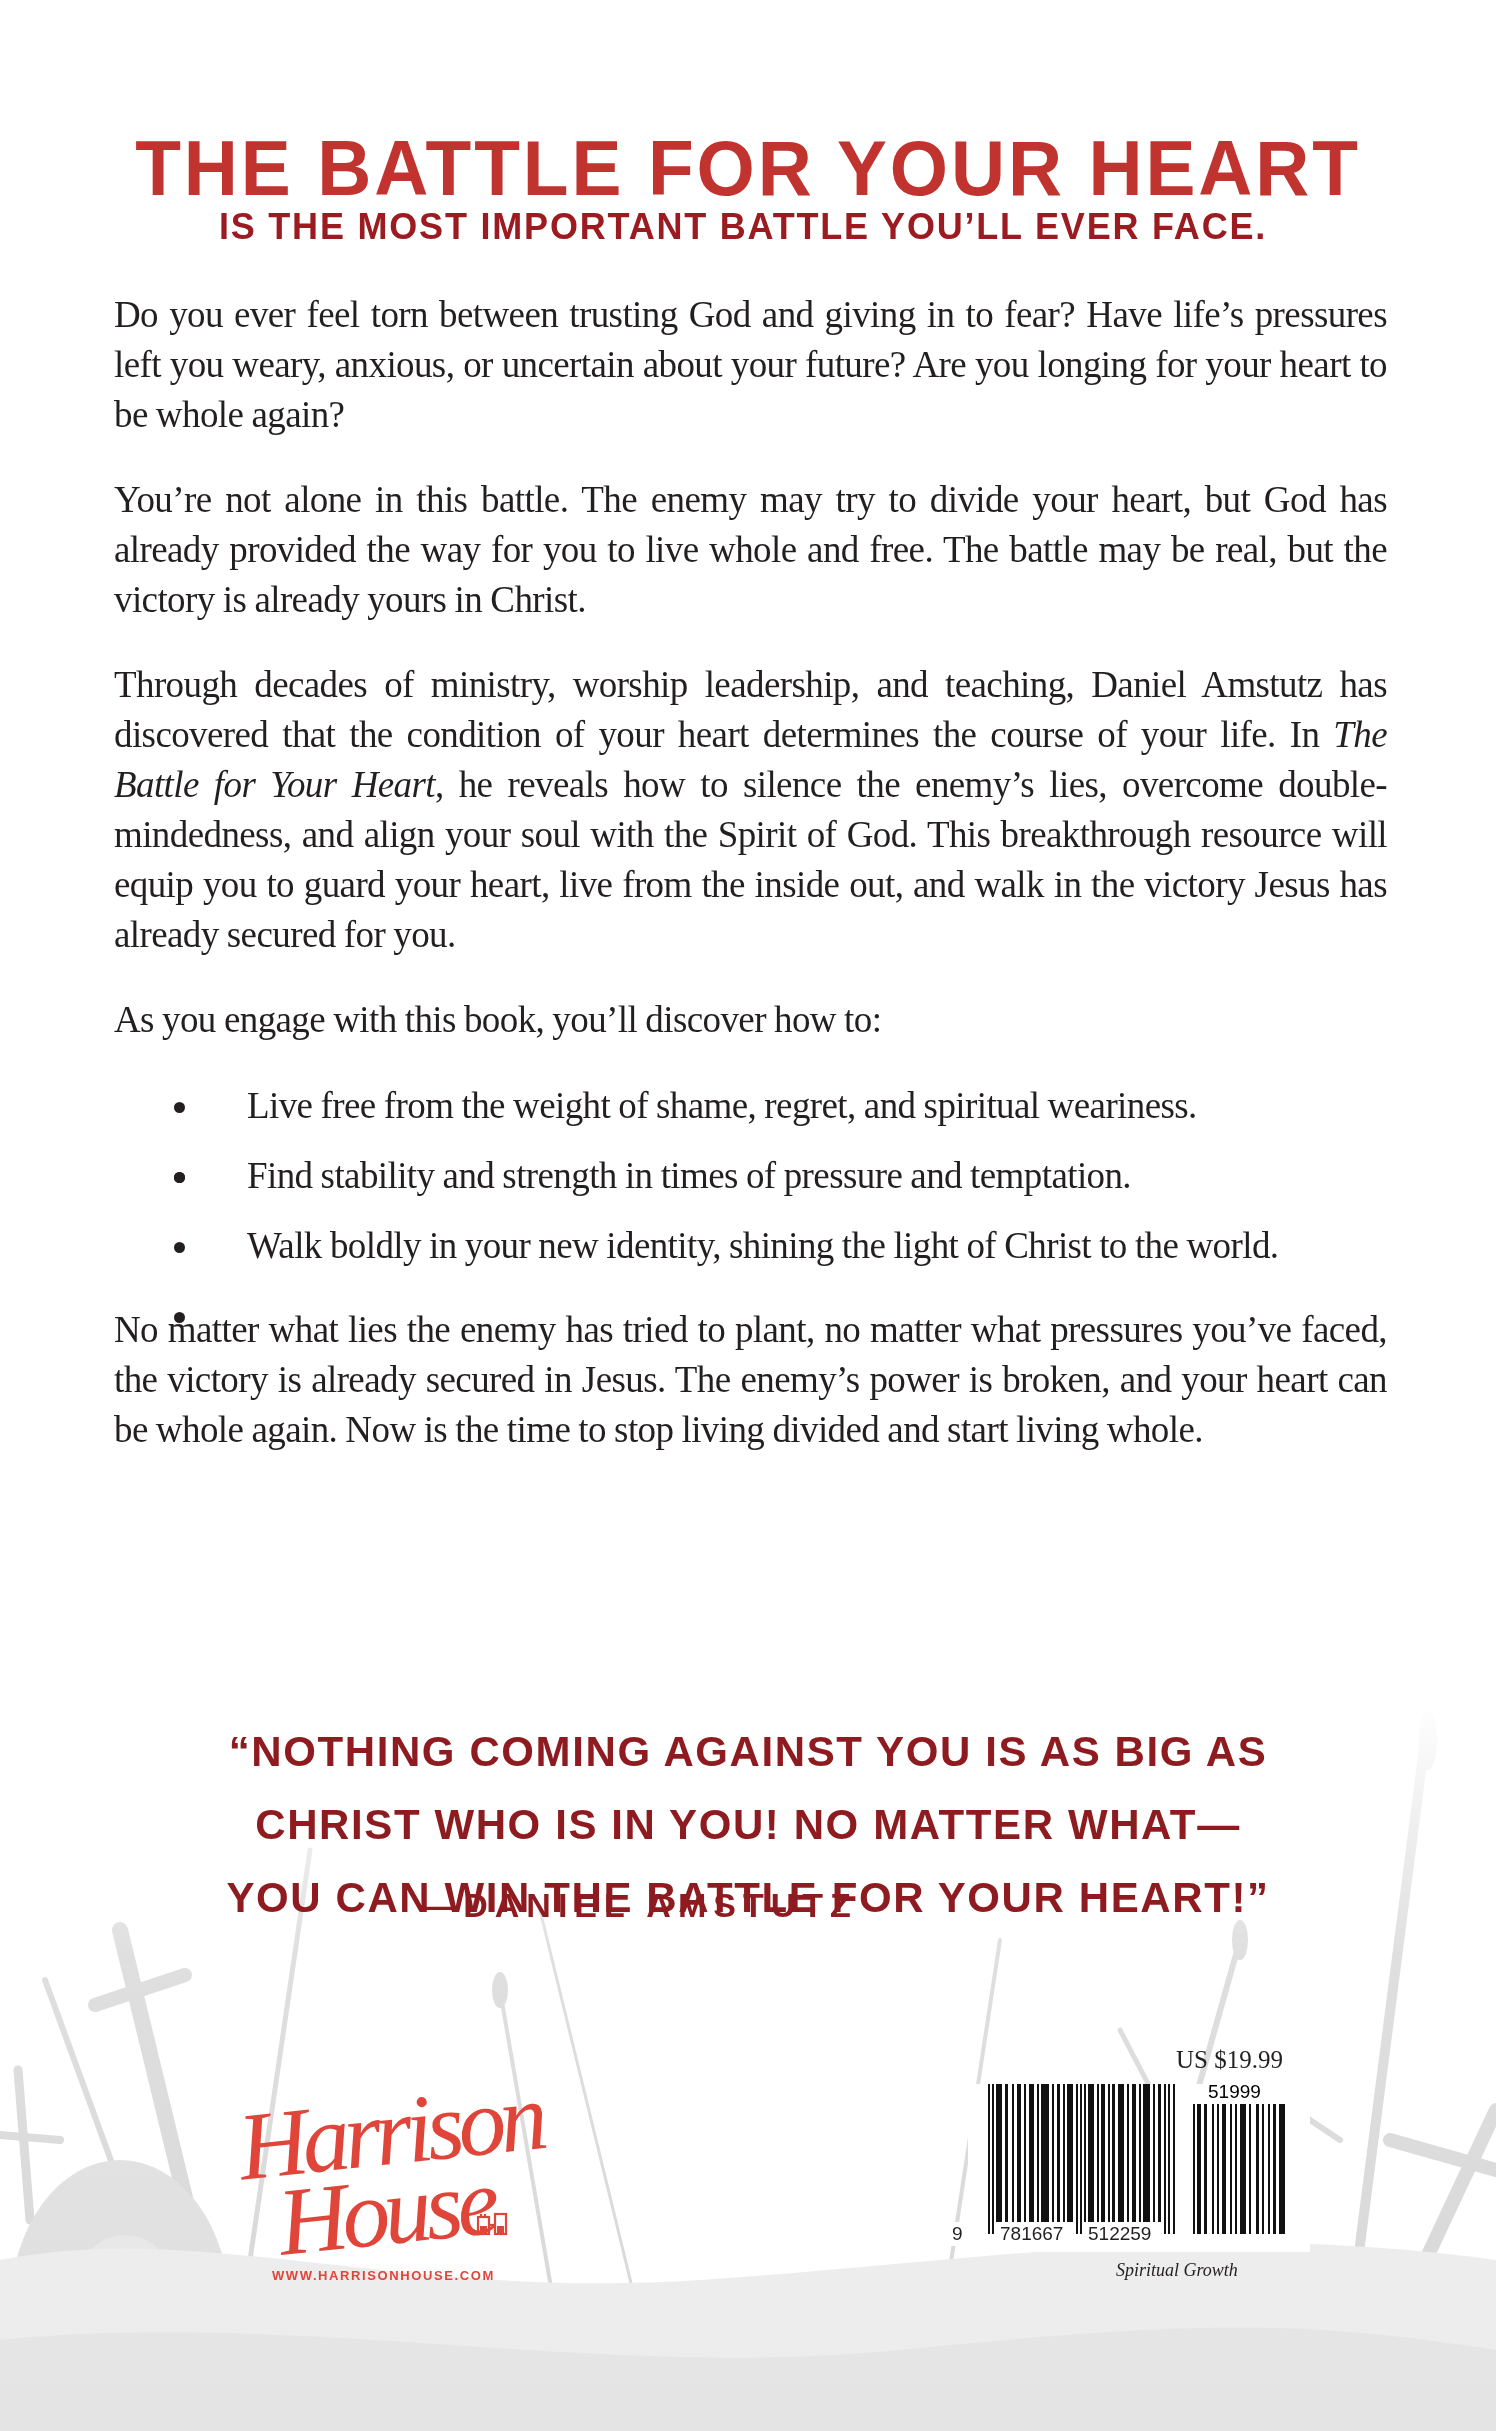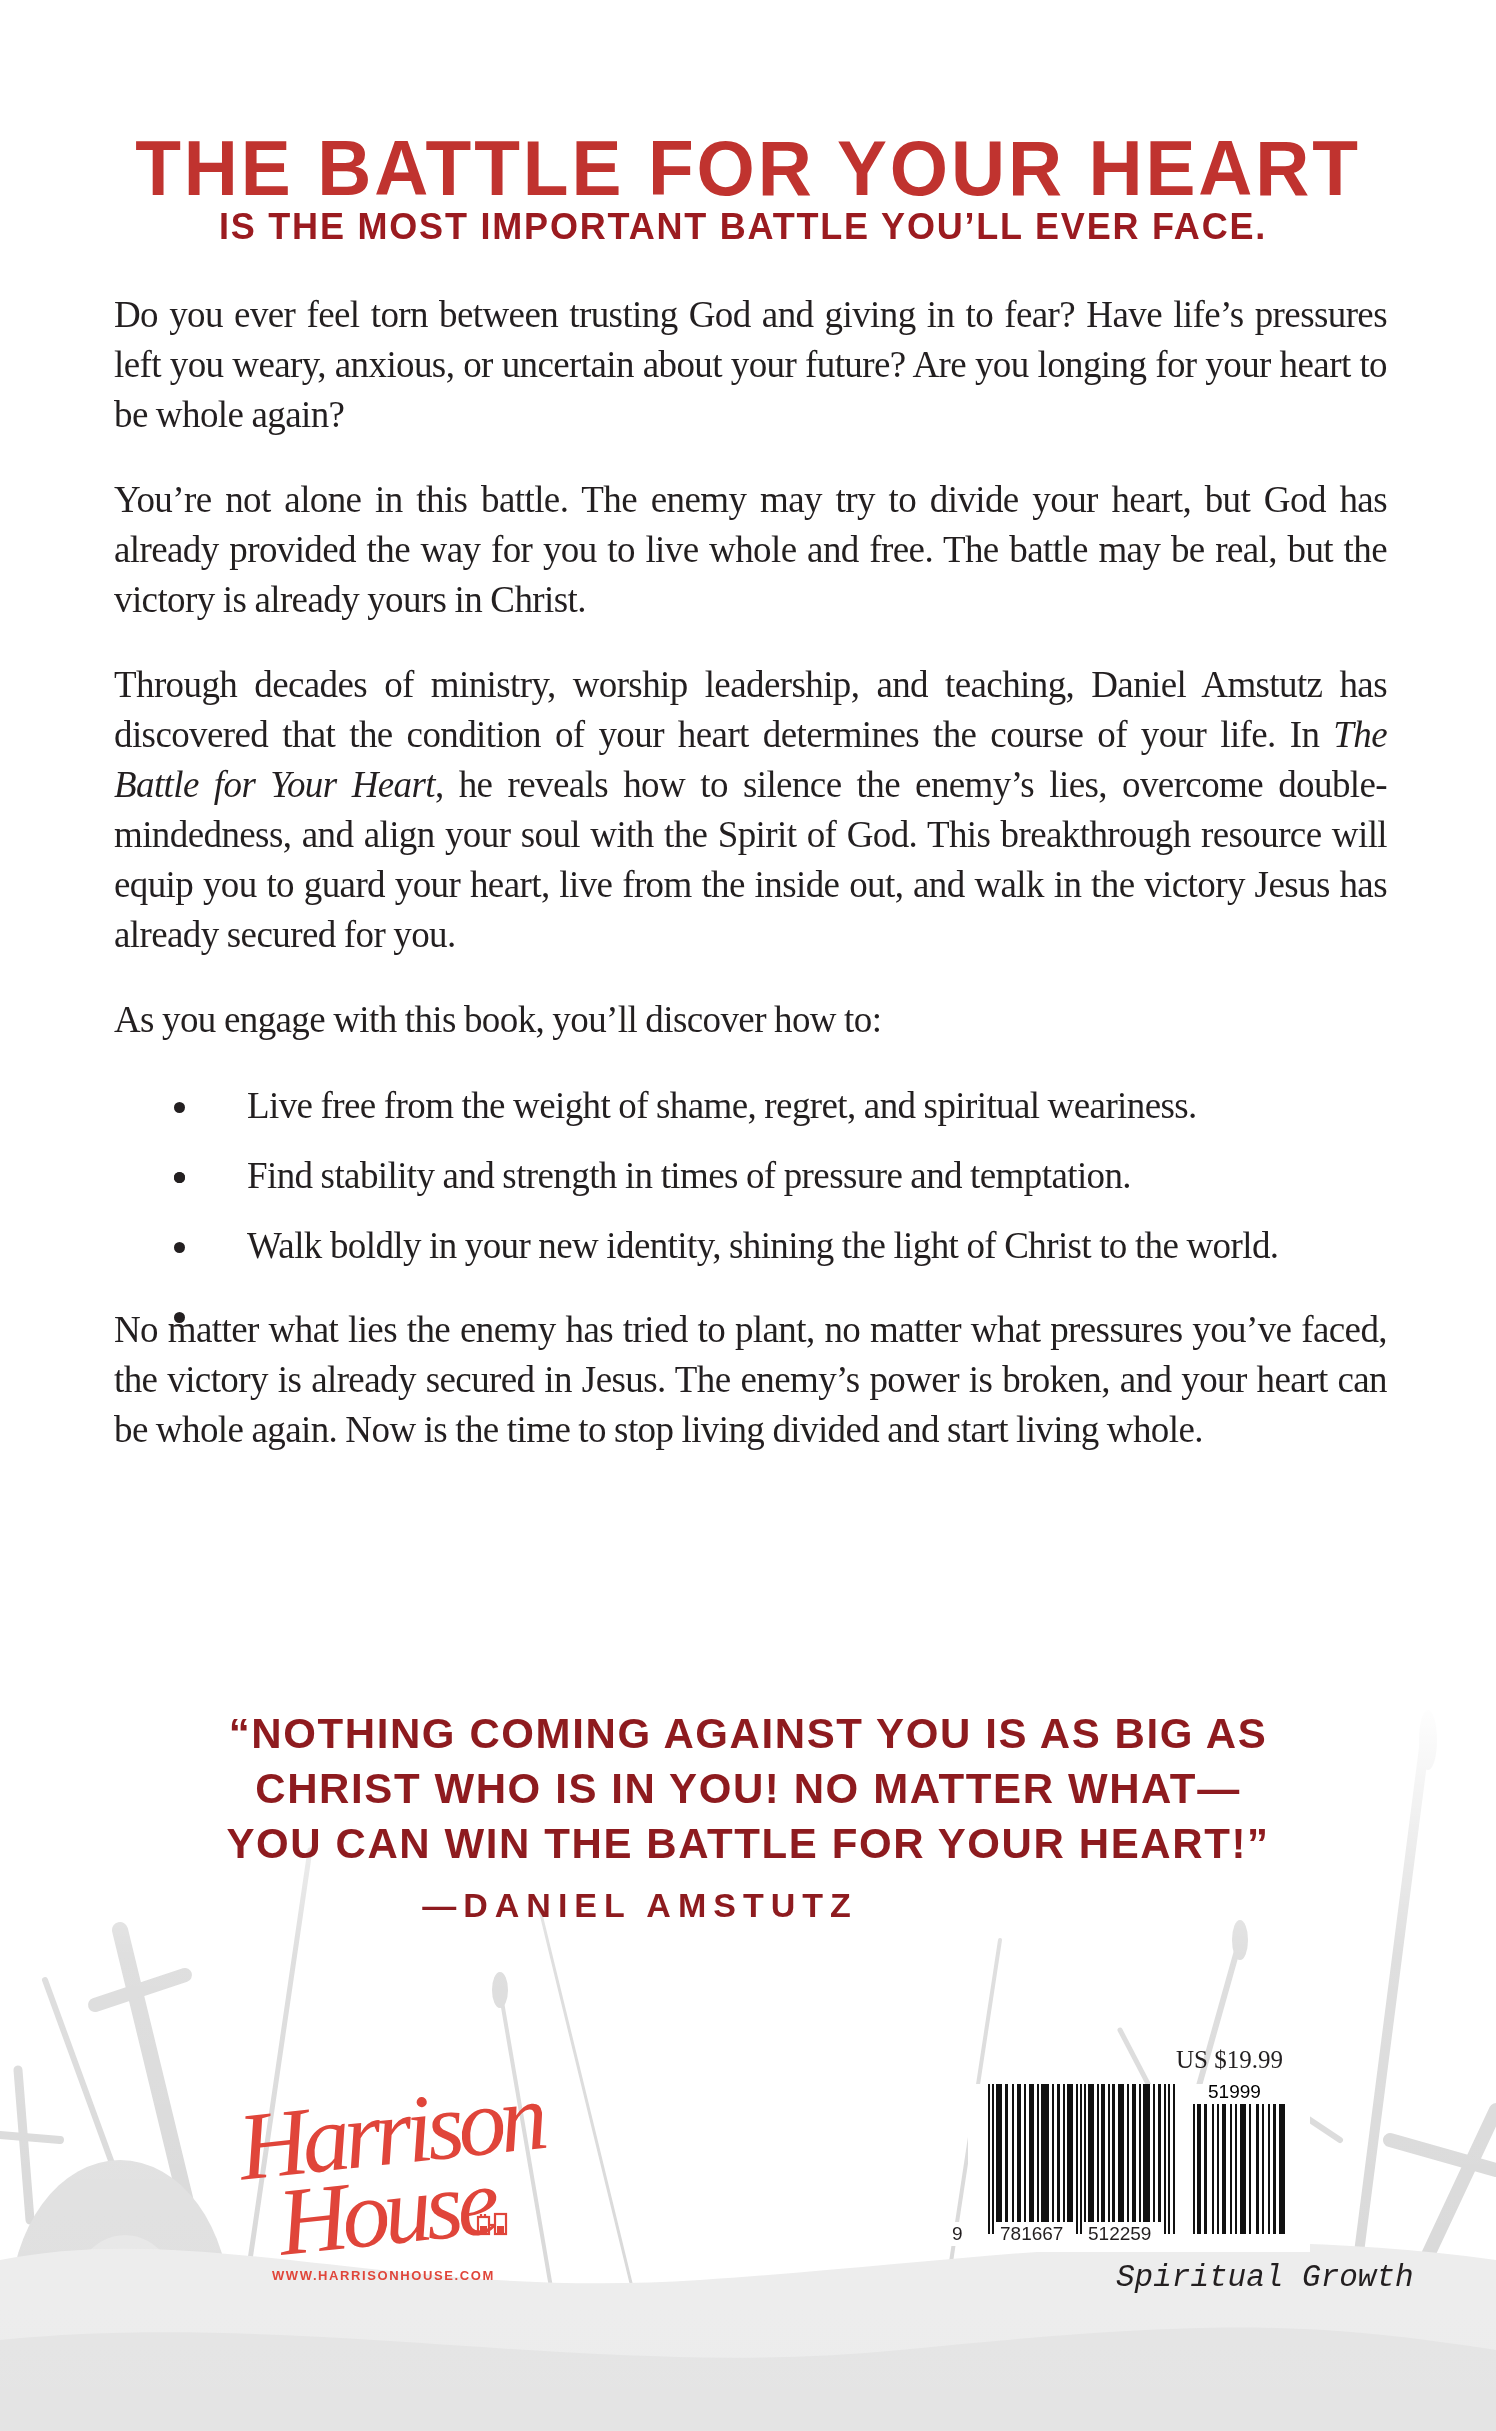--- a/index.html
+++ b/index.html
@@ -35,21 +35,21 @@
     .bullets .dot {
       position: absolute; left: 60px; top: 21px; width: 11px; height: 11px;
       background: #231f20; border-radius: 50%;
     }
 
     .quote {
       position: absolute; left: 0; width: 1496px; top: 1706px; text-align: center;
       font-family: "Liberation Sans", "DejaVu Sans", sans-serif; font-weight: bold;
       font-size: 42px; line-height: 55px; letter-spacing: 1.6px; color: #8e1b1f; z-index: 2;
     }
-    .quote-line { display: block; }
+    .quote-line { display: block; margin-top: 18px; }
     .attribution {
       position: absolute; left: 0; width: 1280px; top: 1886px; text-align: center;
       font-family: "Liberation Sans", "DejaVu Sans", sans-serif; font-weight: bold;
       font-size: 34px; letter-spacing: 7px; color: #8e1b1f; z-index: 2;
     }
 
     .logo { position: absolute; left: 220px; top: 2040px; width: 320px; height: 260px; z-index: 2; }
     .logo-script {
       position: absolute; font-family: "Liberation Serif", "DejaVu Serif", serif; font-style: italic;
       color: #e0453a; font-size: 96px; line-height: 1; letter-spacing: -6px;
@@ -76,22 +76,22 @@
       position: absolute; top: 138px; left: 0; width: 215px; height: 28px;
       font-family: "Liberation Sans", "DejaVu Sans", sans-serif; font-size: 19px; color: #231f20;
     }
     .isbn-digits span { position: absolute; background: #fff; padding: 0 2px; line-height: 24px; }
     .supp-digits {
       position: absolute; left: 240px; top: -3px;
       font-family: "Liberation Sans", "DejaVu Sans", sans-serif; font-size: 19px; color: #000000;
     }
     .category {
       position: absolute; left: 1116px; top: 2260px; z-index: 2;
-      font-family: Liberation Mono, monospace; font-style: italic;
-      font-size: 31px; color: #231f20;
+      font-family: Liberation Serif, serif; font-style: italic;
+      font-size: 18px; color: #231f20;
     }
   </style>
 </head>
 <body>
 
 <svg class="bg-art" viewBox="0 0 1496 731" preserveAspectRatio="none">
   <defs>
     <linearGradient id="fog" x1="0" y1="0" x2="0" y2="1">
       <stop offset="0" stop-color="#ffffff" stop-opacity="1"></stop>
       <stop offset="0.35" stop-color="#ffffff" stop-opacity="0.2"></stop>

